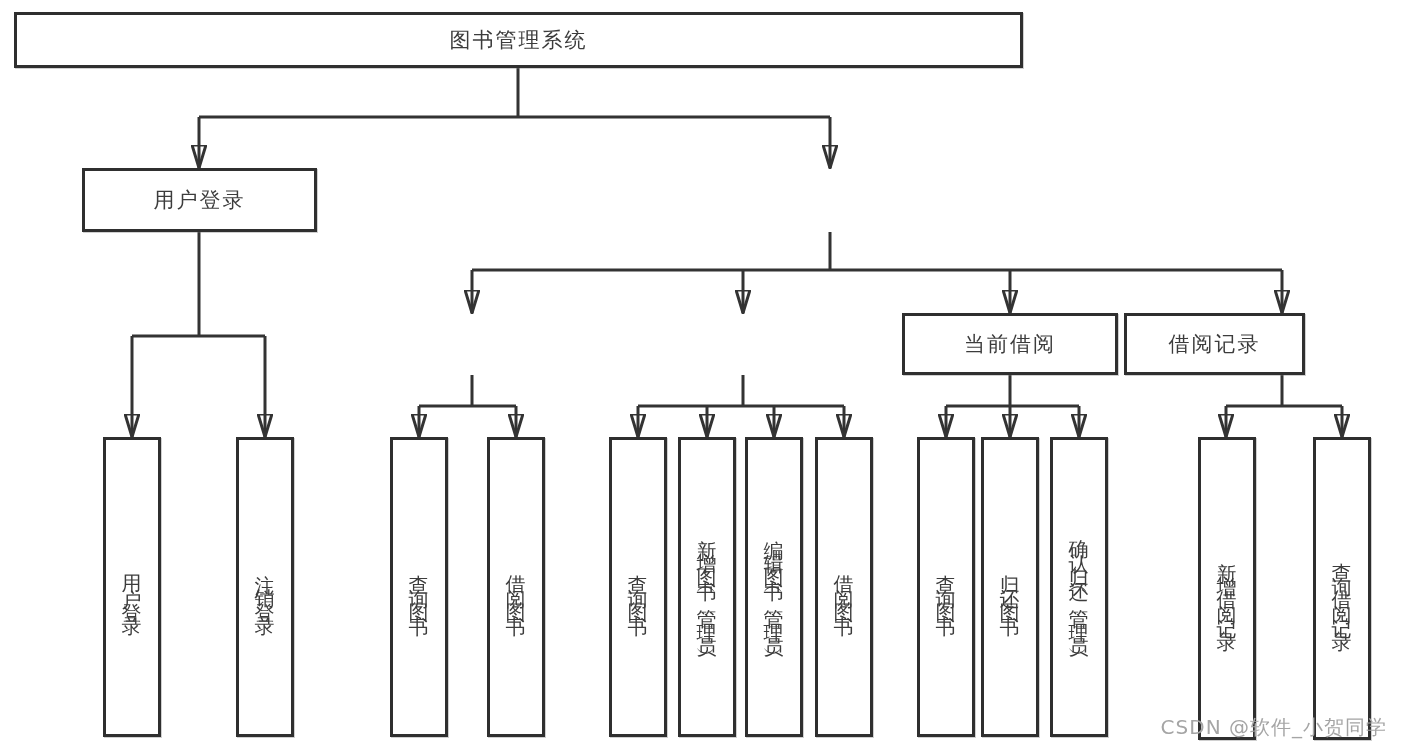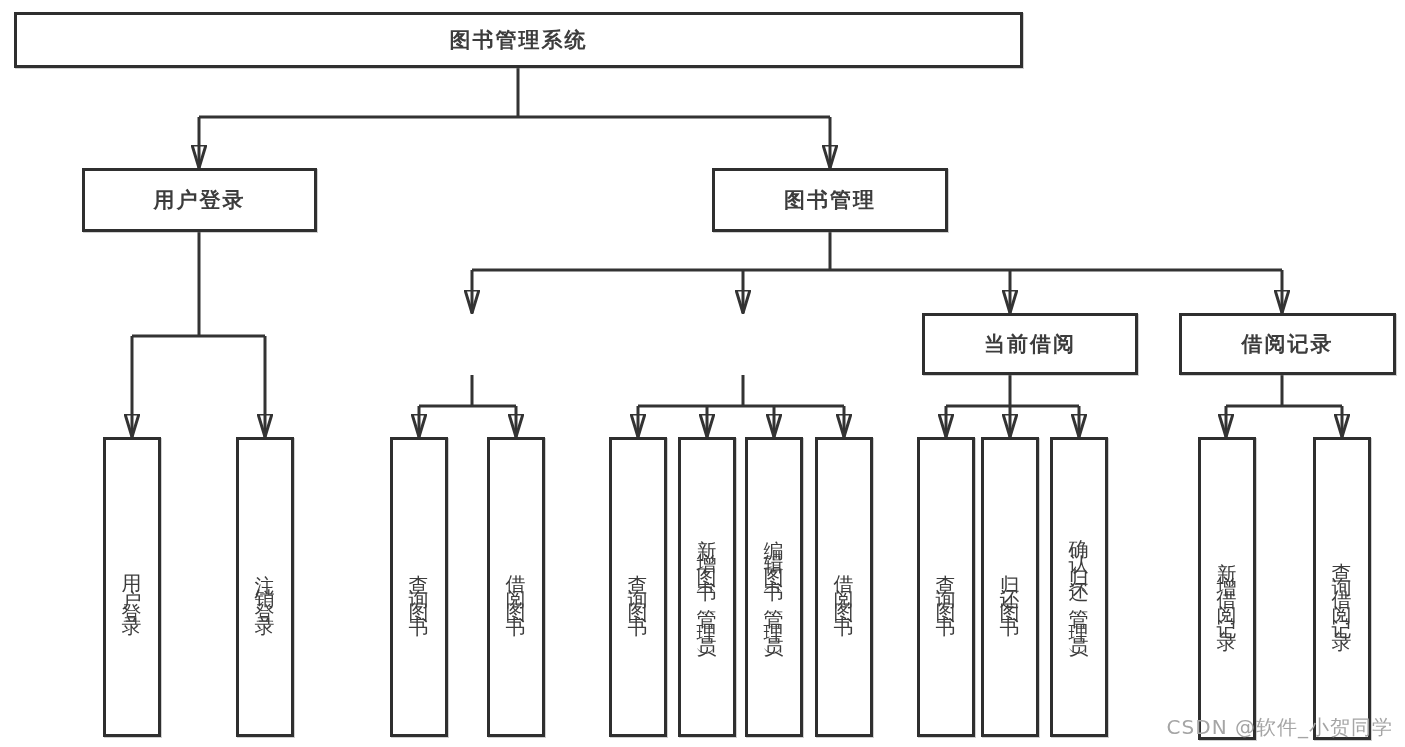--- a/index.html
+++ b/index.html
@@ -17,29 +17,29 @@
   .arrowhead{fill:var(--line);stroke:none;}
   .node{
     position:absolute;
     background:var(--background);
     border:3px solid var(--box-border);
     display:flex;align-items:center;justify-content:center;
     box-sizing:border-box;
     box-shadow:1px 1px 0 rgba(120,120,120,.35);
   }
   .h-node span{
-    font-size:21px;letter-spacing:2px;color:var(--text);white-space:nowrap;font-weight:bold;
+    font-size:21px;letter-spacing:2px;color:var(--text);white-space:nowrap;
   }
   .v-node span{
     writing-mode:vertical-rl;text-orientation:mixed;
     font-size:20px;letter-spacing:14px;color:var(--text);
     line-height:1;white-space:nowrap;
   }
   .watermark{
-    position:absolute;right:12px;bottom:6px;
+    position:absolute;right:18px;bottom:6px;
     font-size:20px;color:var(--watermark);letter-spacing:1px;
     z-index:5;white-space:nowrap;
   }
 </style>
 </head>
 <body>
 
 <div class="stage">
 
   <svg class="wires" width="1405" height="747" viewBox="0 0 1405 747" xmlns="http://www.w3.org/2000/svg">
@@ -83,28 +83,25 @@
     <line x1="1342" y1="406" x2="1342" y2="437" marker-end="url(#arr)"></line>
   </svg>
 
   <div class="node h-node" style="left:14px;top:12px;width:1009px;height:56px;">
     <span>图书管理系统</span>
   </div>
 
   <div class="node h-node" style="left:82px;top:168px;width:235px;height:64px;">
     <span>用户登录</span>
   </div>
-  <div class="node h-node" style="left:712px;top:168px;width:236px;height:64px;">
-    <span>图书管理</span>
-  </div>
 
-  <div class="node h-node" style="left:902px;top:313px;width:216px;height:62px;margin-left:20px;">
+  <div class="node h-node" style="left:902px;top:313px;width:216px;height:62px;">
     <span>当前借阅</span>
   </div>
-  <div class="node h-node" style="left:1179px;top:313px;width:217px;height:62px;">
+  <div class="node h-node" style="left:1124px;top:313px;width:181px;height:62px;">
     <span>借阅记录</span>
   </div>
 
   <div class="node v-node" style="left:103px;top:437px;width:58px;height:300px;">
     <span>用户登录</span>
   </div>
   <div class="node v-node" style="left:236px;top:437px;width:58px;height:300px;">
     <span>注销登录</span>
   </div>
 

